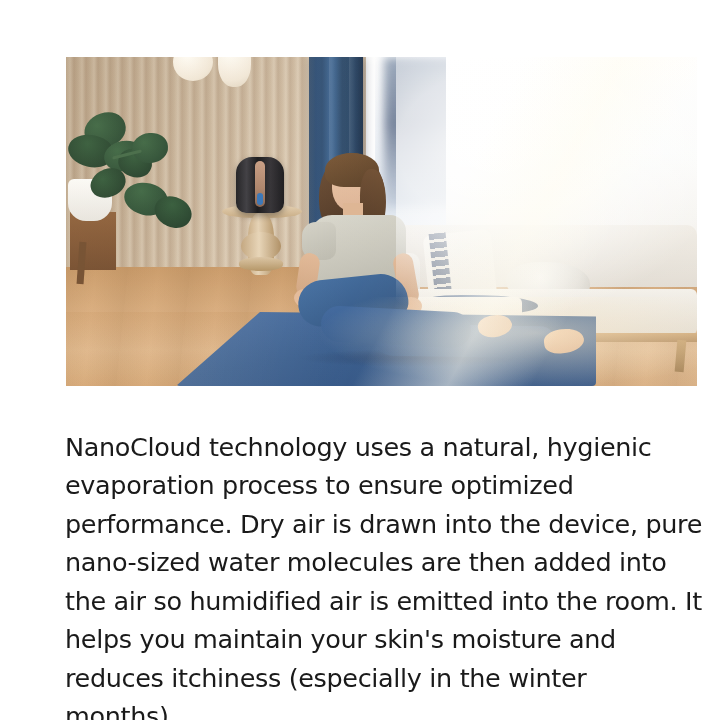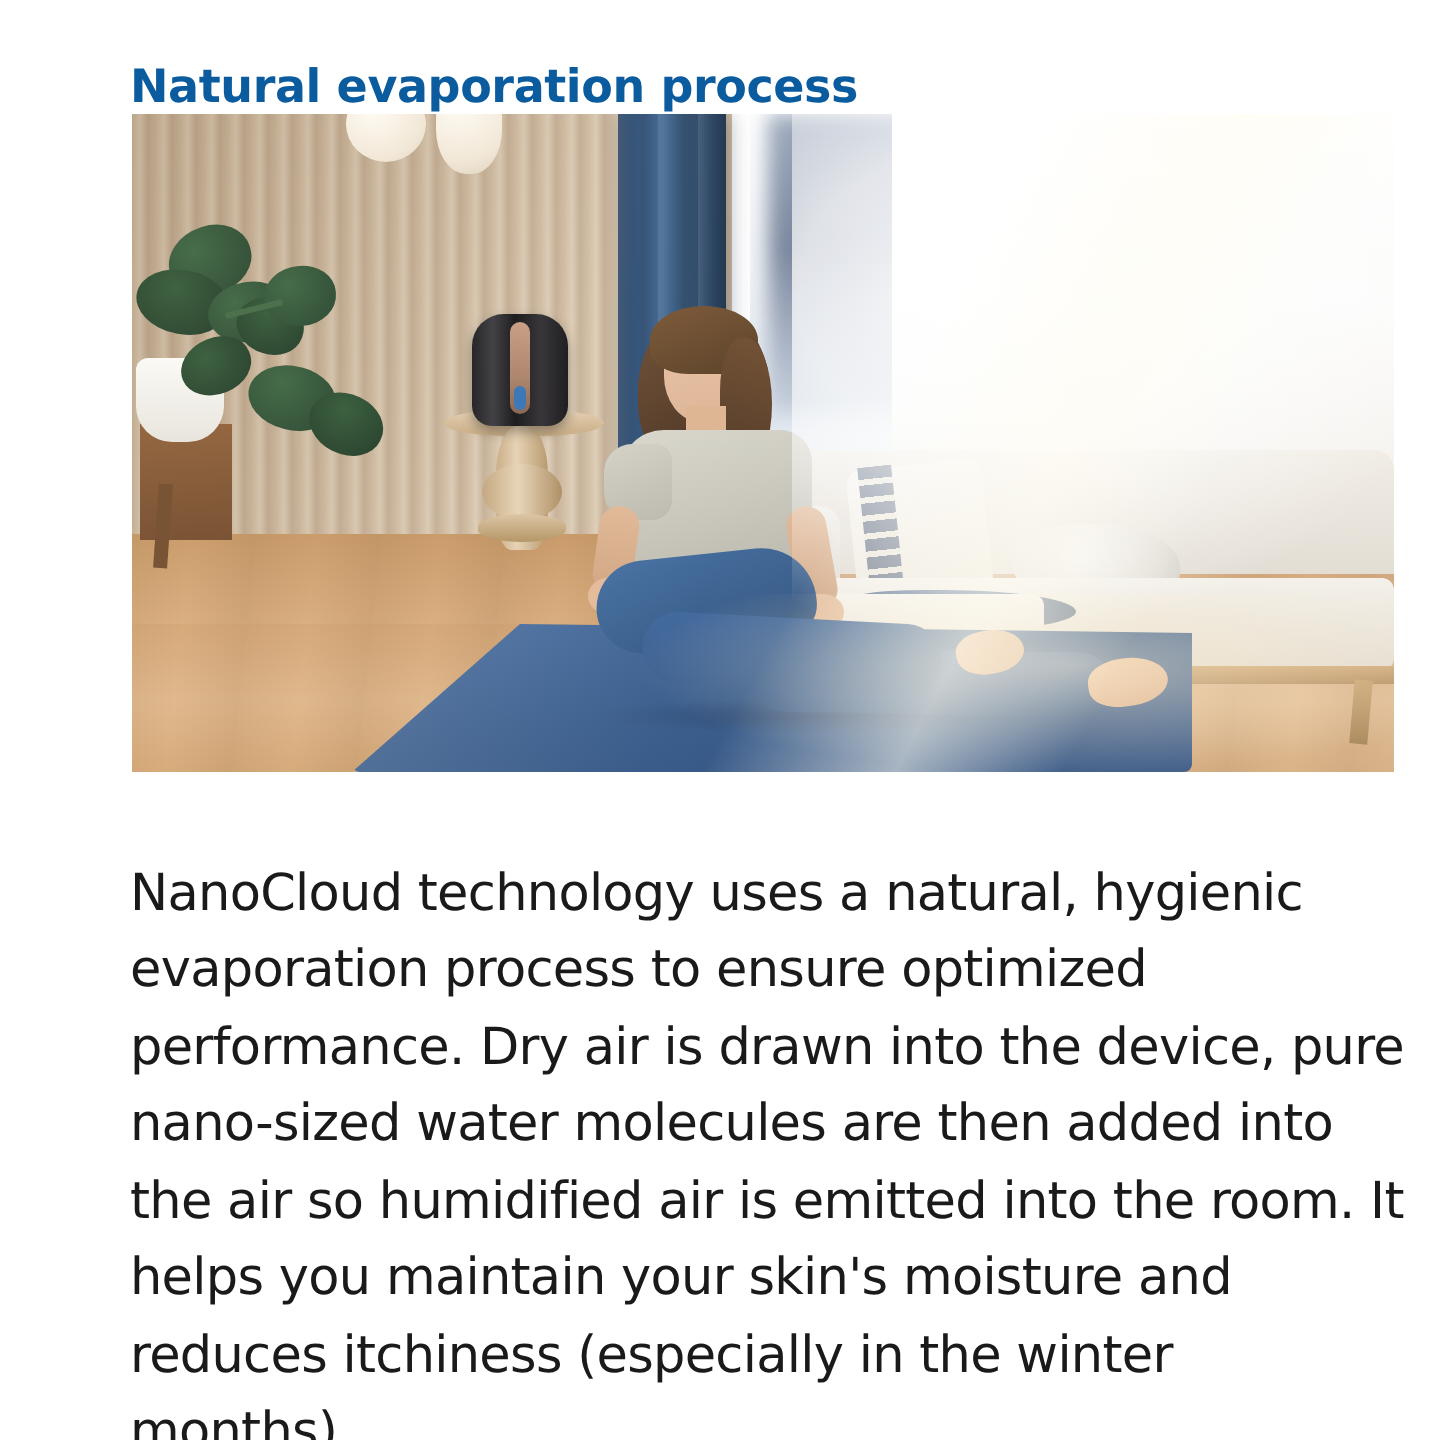--- a/index.html
+++ b/index.html
@@ -377,21 +377,20 @@
     line-height: 38.5px;
     color: #1a1a1a;
     letter-spacing: -0.35px;
   }
 </style>
 </head>
 <body>
 
 <div class="page">
 
-  <h1 class="heading">Natural evaporation process</h1>
 
   <div class="photo">
     <div class="layer wall"></div>
     <div class="layer window-wall"></div>
     <div class="layer wall-shadow"></div>
 
     <div class="layer lamp lamp1"></div>
     <div class="layer lamp lamp2"></div>
 
     <div class="layer floor"></div>

